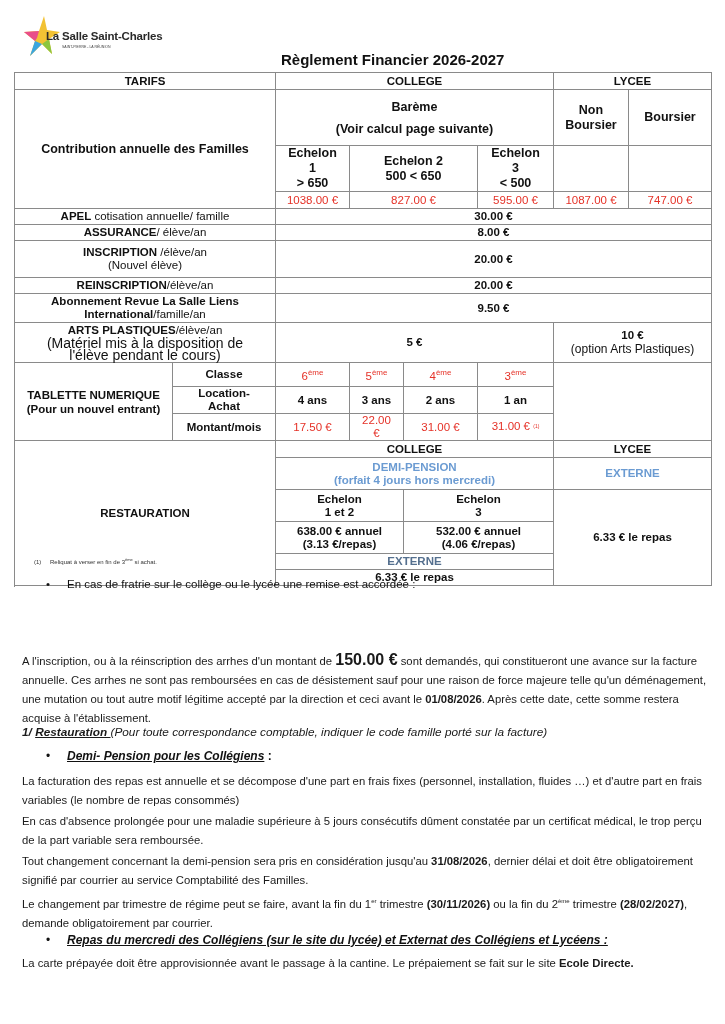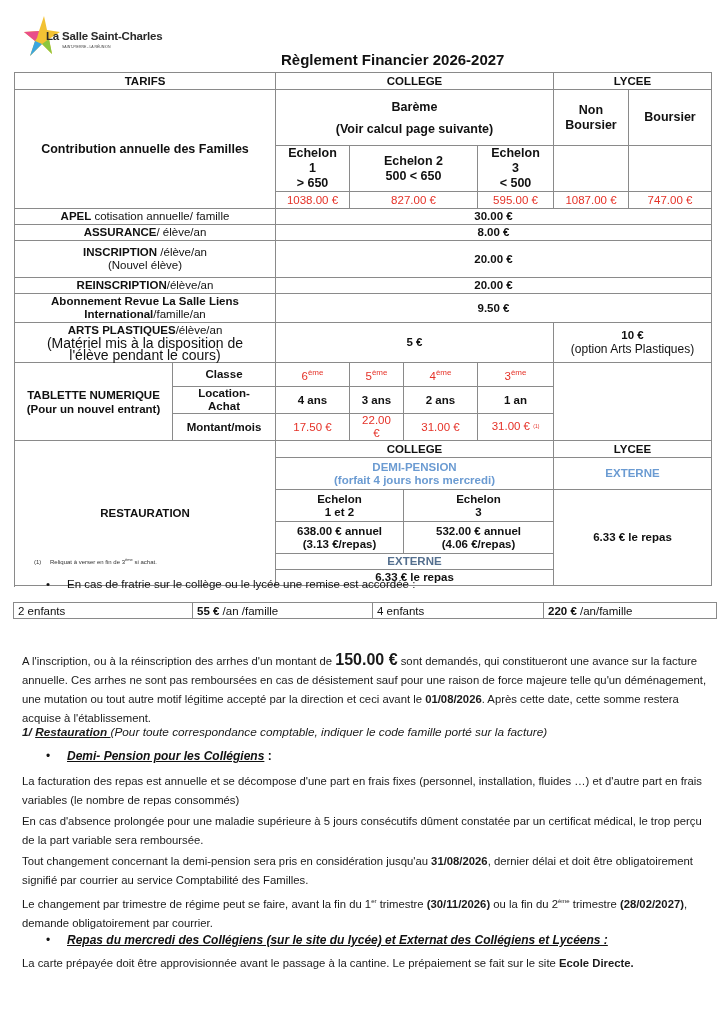--- a/index.html
+++ b/index.html
@@ -218,26 +218,20 @@
 </div>
 
 <table class="fratrie">
   <colgroup>
       <col style="width:179px">
       <col style="width:180px">
       <col style="width:171px">
       <col style="width:173px">
     </colgroup>
   <tbody>
-      <tr>
-    <td>2 enfants</td>
-    <td><b>55 €</b><span> /an /famille</span></td>
-    <td>4 enfants</td>
-    <td><b>220 €</b><span> /an/famille</span></td>
-  </tr>
 </tbody>
   </table>
 
 <div class="para" style="top:650px"><span>A l'inscription, ou à la réinscription des arrhes d'un montant de </span><span class="big">150.00 €</span><span> sont demandés, qui constitueront une avance sur la facture annuelle. Ces arrhes ne sont pas remboursées en cas de désistement sauf pour une raison de force majeure telle qu'un déménagement, une mutation ou tout autre motif légitime accepté par la direction et ceci avant le </span><b>01/08/2026</b><span>. Après cette date, cette somme restera acquise à l'établissement.</span></div>
 
 <div class="para" style="top:723px;font-size:11.8px"><span class="bi">1/ </span><span class="bi u">Restauration </span><span style="font-style:italic">(Pour toute correspondance comptable, indiquer le code famille porté sur la facture)</span></div>
 
 <div class="bullet-line" style="top:749px;font-size:12px">
   <span class="dot">•</span>
   <span class="txt"><span class="bi u">Demi- Pension pour les Collégiens</span><b> :</b></span>

